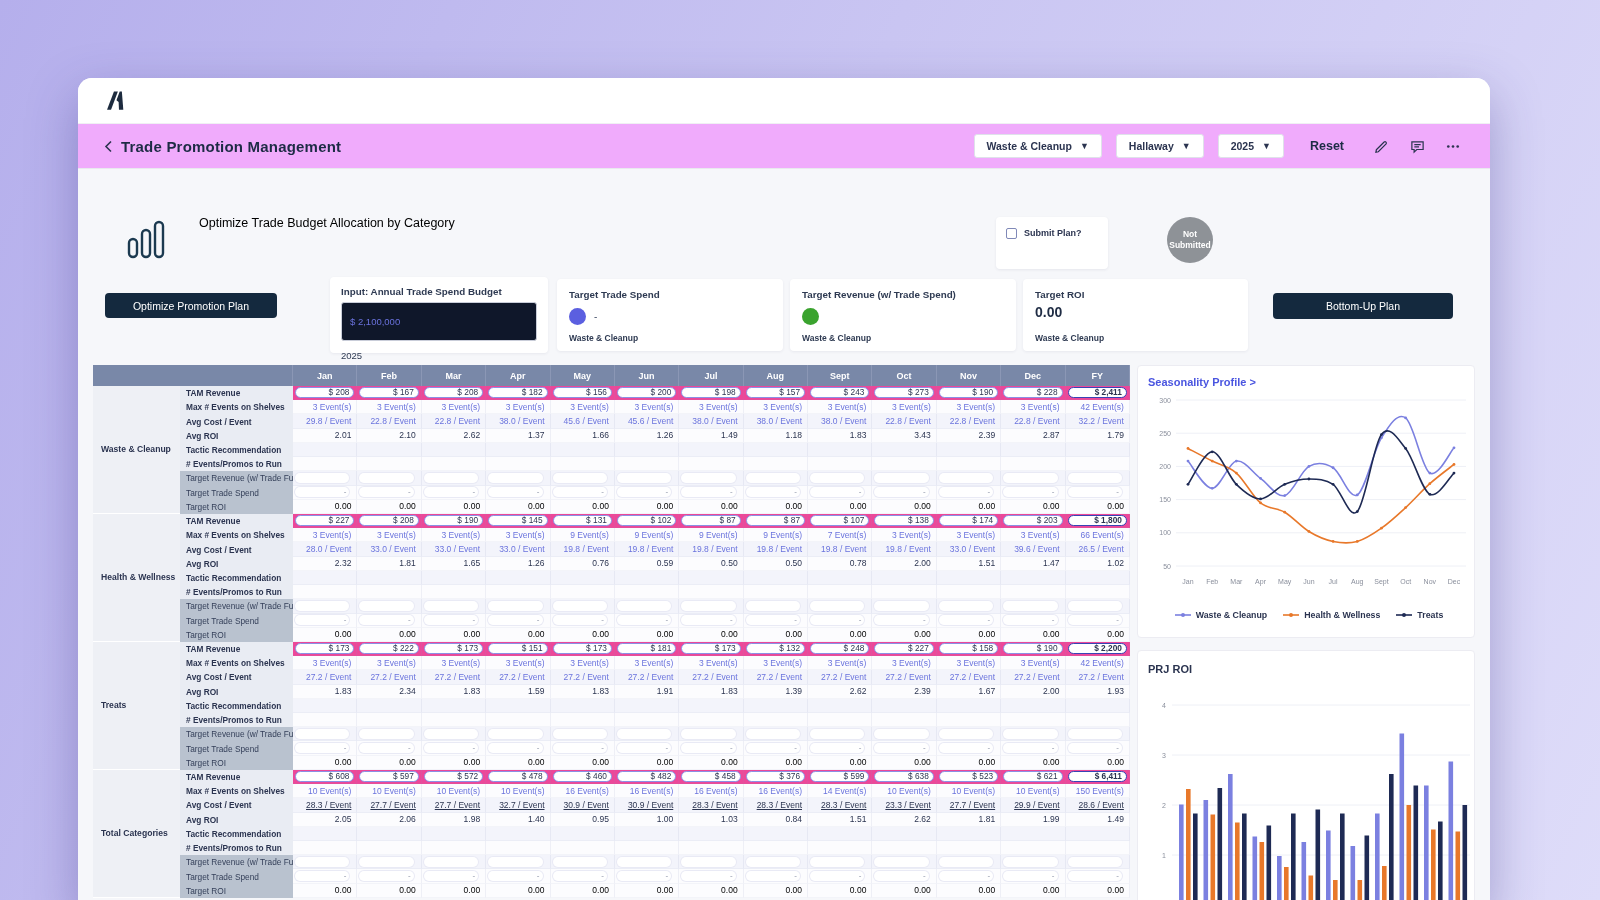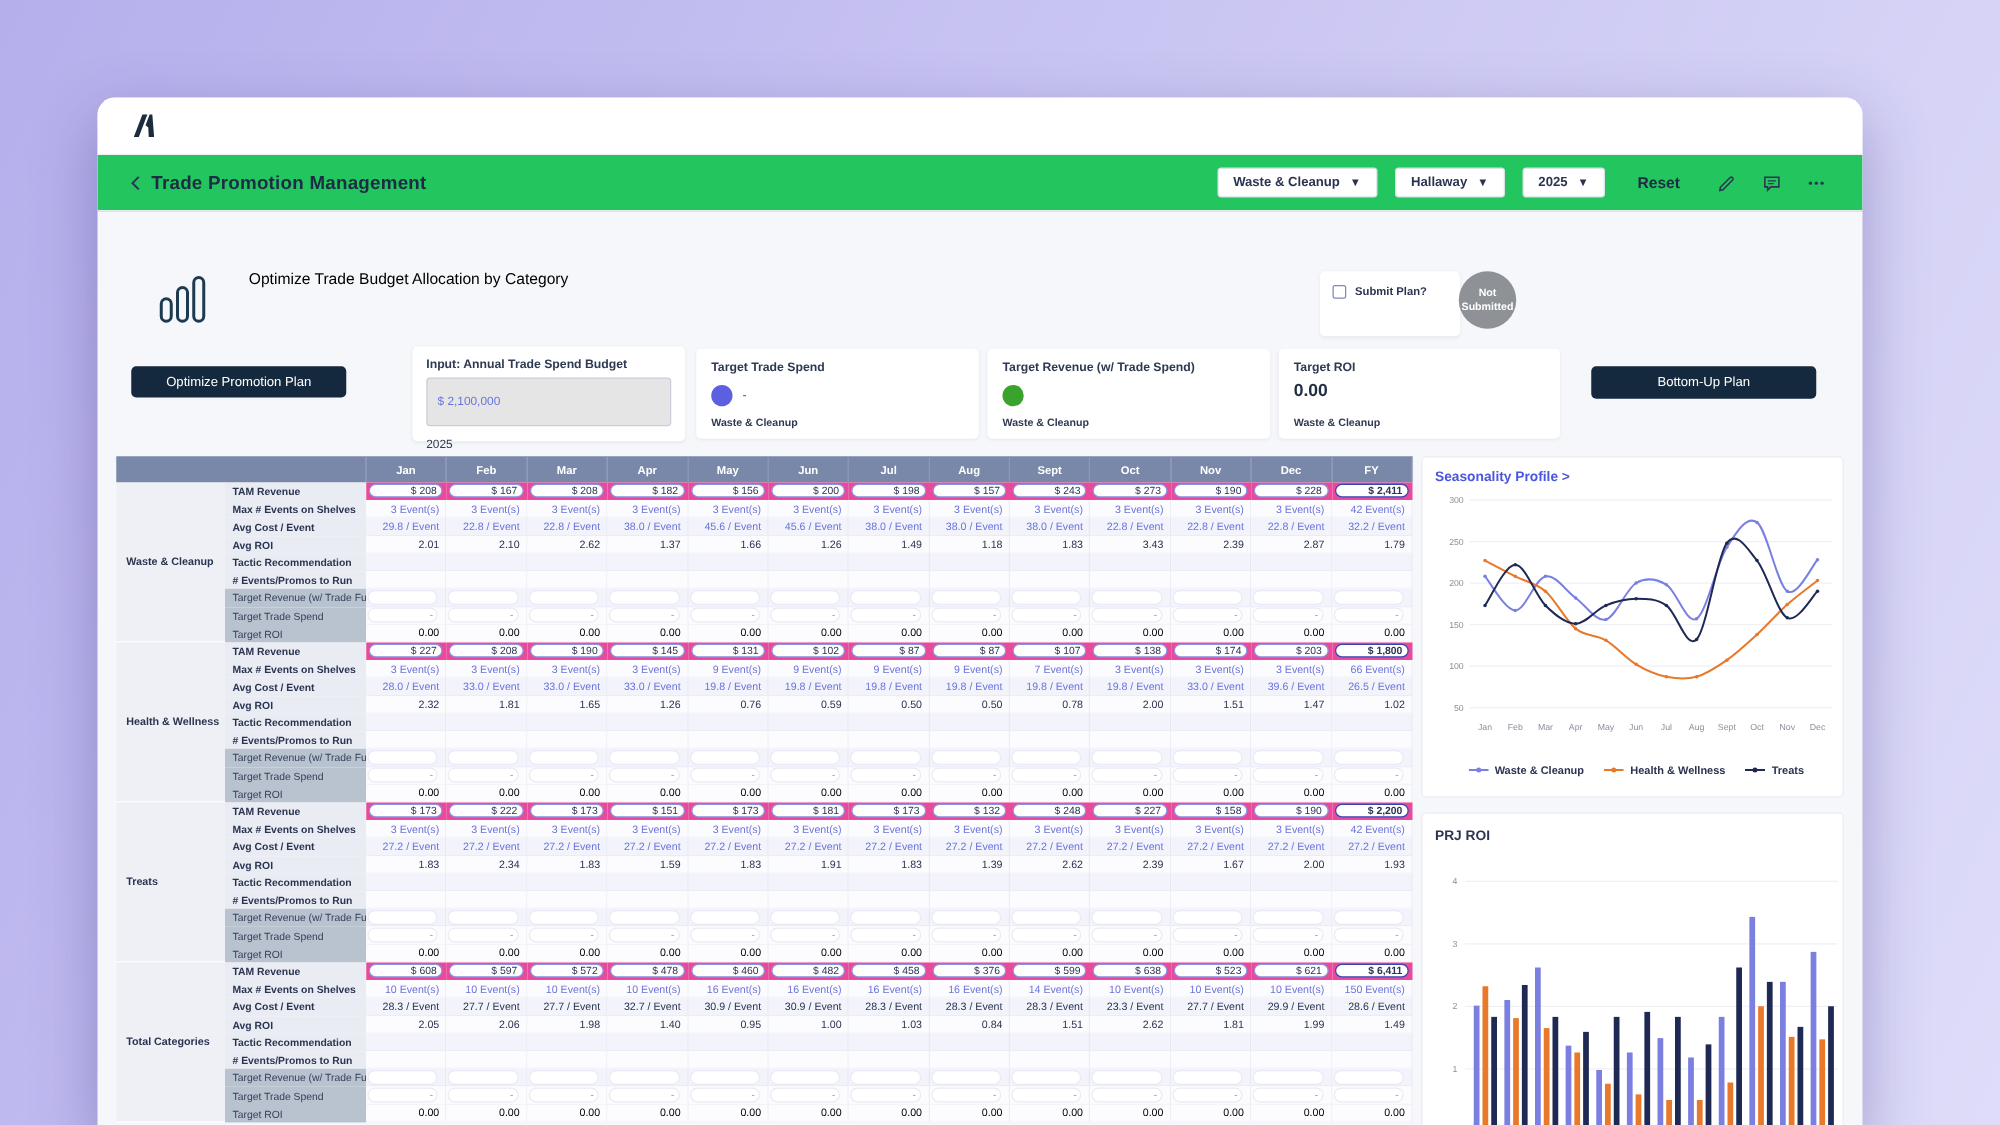--- a/index.html
+++ b/index.html
@@ -4,55 +4,55 @@
 <style>
   * { margin:0; padding:0; box-sizing:border-box; }
   html,body { width:1600px; height:900px; overflow:hidden; font-family:"Liberation Sans", sans-serif; }
   body { background:linear-gradient(115deg,#b5afec 0%,#c9c5f2 45%,#dedcf9 100%); position:relative; }
 
   .window { position:absolute; left:78px; top:78px; width:1412px; height:830px;
     border-radius:14px 14px 0 0; background:#f6f7fa; overflow:hidden;
     box-shadow:0 18px 50px rgba(55,45,130,.35); }
 
   .topbar { height:46px; background:#fff; display:flex; align-items:center; padding:0 24px; border-bottom:1px solid #f0f0f4; }
-  .titlebar { height:45px; background:#22c55e; display:flex; align-items:center; padding:0 26px; border-bottom:1px solid #e9e9ef; }
+  .titlebar { height:45px; background:#f0abfc; display:flex; align-items:center; padding:0 26px; border-bottom:1px solid #e9e9ef; }
   .titlebar .back { display:flex; align-items:center; gap:8px; cursor:pointer; }
   .page-title { font-size:15px; font-weight:bold; color:#1d2b45; letter-spacing:.2px; }
   .tb-right { margin-left:auto; display:flex; align-items:center; gap:14px; }
   .dropdown { display:flex; align-items:center; gap:8px; border:1px solid #dfe1ea; border-radius:3px;
     background:#fff; padding:5px 12px; font-size:10.5px; color:#2b3450; font-weight:bold; cursor:pointer; }
   .dropdown .chev { font-size:9px; color:#2b3450; }
   .reset { font-size:12.5px; font-weight:bold; color:#1d2b45; margin:0 12px; cursor:pointer; }
   .icon-btn { width:22px; height:22px; display:flex; align-items:center; justify-content:center; cursor:pointer; }
 
   .content { position:relative; height:739px; }
 
   .hdr-icon { position:absolute; left:48px; top:50px; }
   .hd-title { position:absolute; left:121px; top:46px; }
   .hd-title h1 { font-size:20px; font-weight:bold; color:#1f2c44; }
   .hd-title p { font-size:12.5px; color:#000000; margin-top:1px; }
 
-  .submit-card { position:absolute; left:978px; top:48px; width:112px; height:52px; background:#fff;
+  .submit-card { position:absolute; left:918px; top:48px; width:112px; height:52px; background:#fff;
     border-radius:4px; box-shadow:0 1px 3px rgba(40,40,80,.08); padding:11px 10px; display:flex; gap:7px; align-items:flex-start; }
   .checkbox { width:11px; height:11px; border:1.5px solid #8089b8; border-radius:2px; background:#fff; flex:none; cursor:pointer; }
   .submit-card span { font-size:9px; font-weight:bold; color:#2b3450; }
   .status-badge { position:absolute; left:1089px; top:48px; width:46px; height:46px; border-radius:50%;
     background:#8e9297; color:#fff; font-size:8.5px; font-weight:bold; display:flex; align-items:center;
     justify-content:center; text-align:center; line-height:1.25; padding:4px; }
 
   .btn-dark { position:absolute; background:#14293e; color:#fff; border:none; border-radius:4px;
     font-size:10.5px; font-family:inherit; cursor:pointer; }
   #optimize-btn { left:27px; top:124px; width:172px; height:25px; }
   #bottomup-btn { left:1195px; top:124px; width:180px; height:26px; }
 
   .card { position:absolute; background:#fff; border-radius:4px; box-shadow:0 1px 3px rgba(40,40,80,.07); }
   .card .c-title { font-size:9.8px; font-weight:bold; color:#2e3a52; }
   #budget-card { left:252px; top:108px; width:218px; height:76px; padding:9px 11px; }
   #budget-input { margin-top:5px; width:196px; height:39px; border:1px solid #c9cdd9; border-radius:3px;
-    font-size:9.5px; color:#6a72dd; font-family:inherit; padding:12px 8px; background:#e5e5e5; }
+    font-size:9.5px; color:#6a72dd; font-family:inherit; padding:12px 8px; background:#0f172a; }
   #budget-year { font-size:9.5px; color:#2e3a52; margin-top:9px; }
   .kpi { padding:10px 12px; height:72px; top:110px; }
   #kpi-spend { left:479px; width:226px; }
   #kpi-rev { left:712px; width:226px; }
   #kpi-roi  { left:945px; width:225px; }
   .kpi .mid { display:flex; align-items:center; gap:8px; margin-top:7px; height:18px; }
   .dot { width:17px; height:17px; border-radius:50%; }
   .dot.purple { background:#5b5fe0; }
   .dot.green { background:#3aa32e; }
   .kpi .dash { font-size:10px; color:#4a566e; }
@@ -69,21 +69,21 @@
   .rlabel { font-size:8.3px; display:flex; align-items:center; padding:0 6px; white-space:nowrap; overflow:hidden; }
   .rlabel.light { background:#e9ecf3; font-weight:bold; color:#2b3450; }
   .rlabel.gray { background:#b9c2cf; color:#35405a; }
   .vcell { position:relative; font-size:8.5px; display:flex; align-items:center; justify-content:flex-end;
     padding-right:5px; border-right:1px solid rgba(140,150,190,.12); border-bottom:1px solid rgba(140,150,190,.08); }
   .t-pill { background:#ec4899; padding:0; }
   .pill { flex:1; margin:1.5px 2px; height:11px; background:#fff; border:1.2px solid #8b90e4; border-radius:7px;
     font-size:8.3px; color:#2b3450; text-align:right; line-height:9px; padding-right:4px; }
   .pill.fy { border:1.8px solid #3844b5; font-weight:bold; }
   .t-purple { color:#6a73dd; }
-  .t-purple.darktxt { color:#2b3450; }
+  .t-purple.darktxt { color:#2b3450;text-decoration:underline; }
   .t-dark { color:#2b3450; }
   .t-tactic, .t-input { background:#f3f4fb; }
   .t-promos, .t-inputdash, .t-roi2 { background:#fcfcfe; }
   .t-purple.odd { background:#f3f4fb; } .t-purple.even { background:#fcfcfe; } .t-dark.even { background:#fcfcfe; }
   .chip { flex:1; margin:2px 2px; height:9.5px; background:#fff; border-radius:5px; box-shadow:0 0 0 1px #e9eaf5;
     font-size:8px; color:#8a92a6; text-align:right; line-height:9.5px; padding-right:3px; }
 
   
   .chart-card { position:absolute; left:1059px; width:338px; background:#fff; border:1px solid #ececf2; border-radius:4px; }
   #seasonality-card { top:196px; height:273px; padding:10px 4px 4px 10px; }

